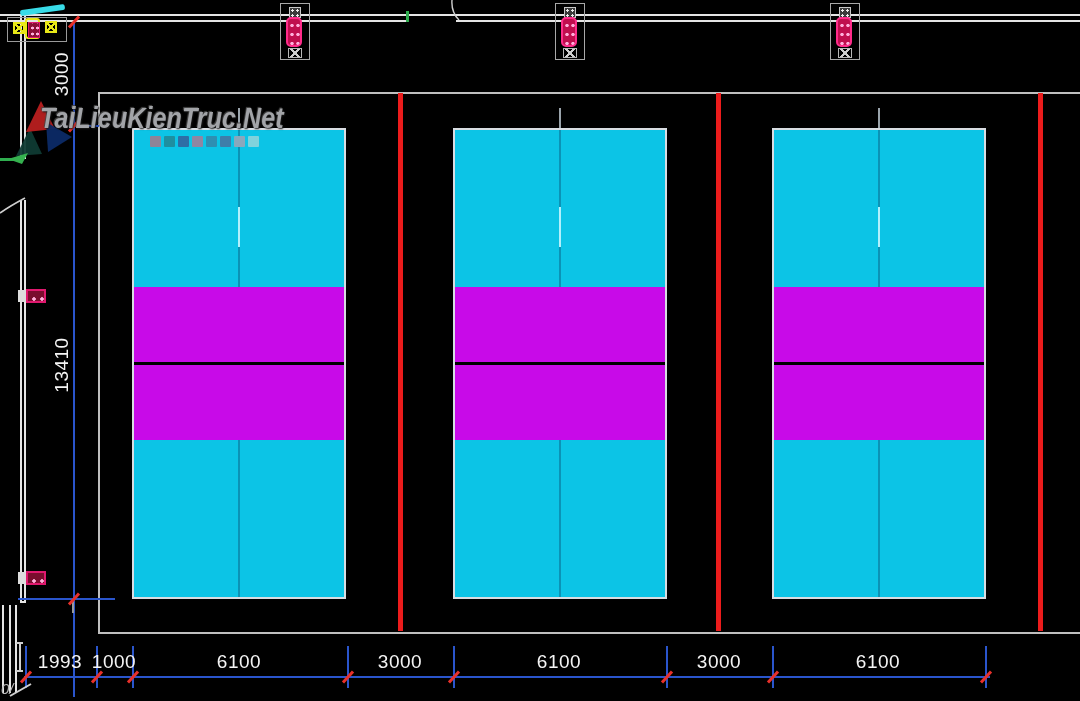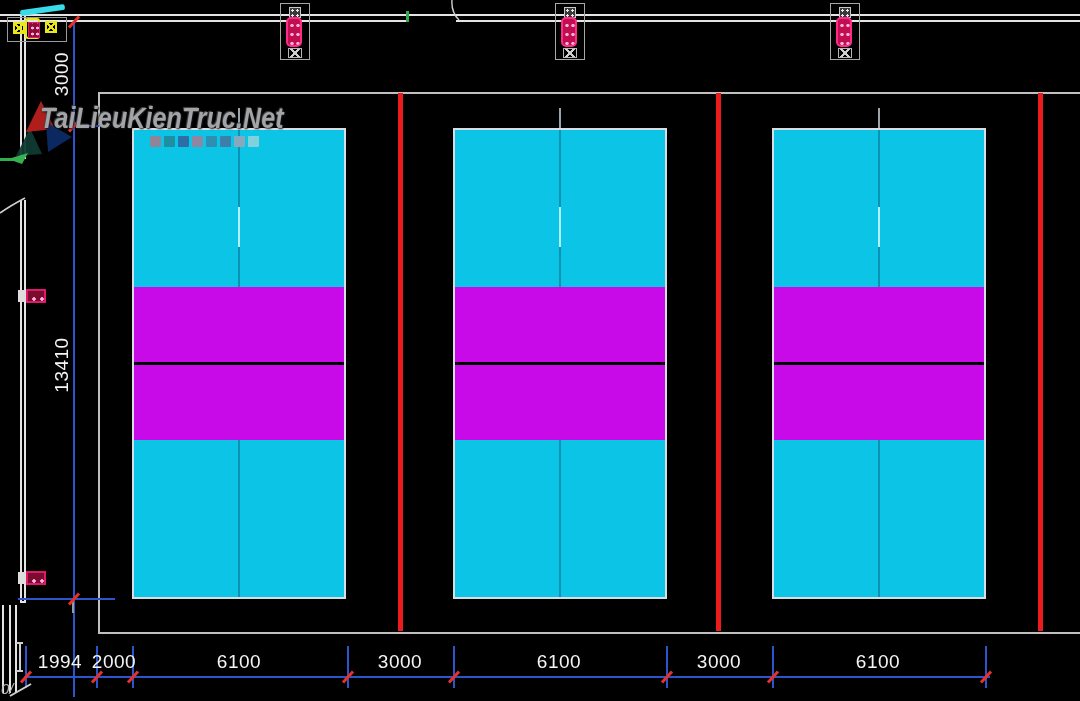--- a/index.html
+++ b/index.html
@@ -181,22 +181,22 @@
   <div class="bluev" style="left:772px;top:646px;height:42px"></div>
   <div class="bluev" style="left:985px;top:646px;height:42px"></div>
   <div class="rtick" style="left:26px;top:677px"></div>
   <div class="rtick" style="left:97px;top:677px"></div>
   <div class="rtick" style="left:133px;top:677px"></div>
   <div class="rtick" style="left:348px;top:677px"></div>
   <div class="rtick" style="left:454px;top:677px"></div>
   <div class="rtick" style="left:667px;top:677px"></div>
   <div class="rtick" style="left:773px;top:677px"></div>
   <div class="rtick" style="left:986px;top:677px"></div>
-  <div class="dimtext" style="left:60px;top:662px">1994</div>
-  <div class="dimtext" style="left:114px;top:662px">2000</div>
+  <div class="dimtext" style="left:60px;top:662px">1993</div>
+  <div class="dimtext" style="left:114px;top:662px">1000</div>
   <div class="dimtext" style="left:239px;top:662px">6100</div>
   <div class="dimtext" style="left:400px;top:662px">3000</div>
   <div class="dimtext" style="left:559px;top:662px">6100</div>
   <div class="dimtext" style="left:719px;top:662px">3000</div>
   <div class="dimtext" style="left:878px;top:662px">6100</div>
 
   <div class="vl" style="left:2px;top:605px;height:88px;width:1.5px"></div>
   <div class="vl" style="left:9px;top:605px;height:88px;width:1.5px"></div>
   <div class="vl" style="left:15px;top:605px;height:88px;width:1.5px"></div>
   <div class="vl" style="left:19px;top:643px;height:28px;width:1.5px;background:#cfcfcf"></div>

